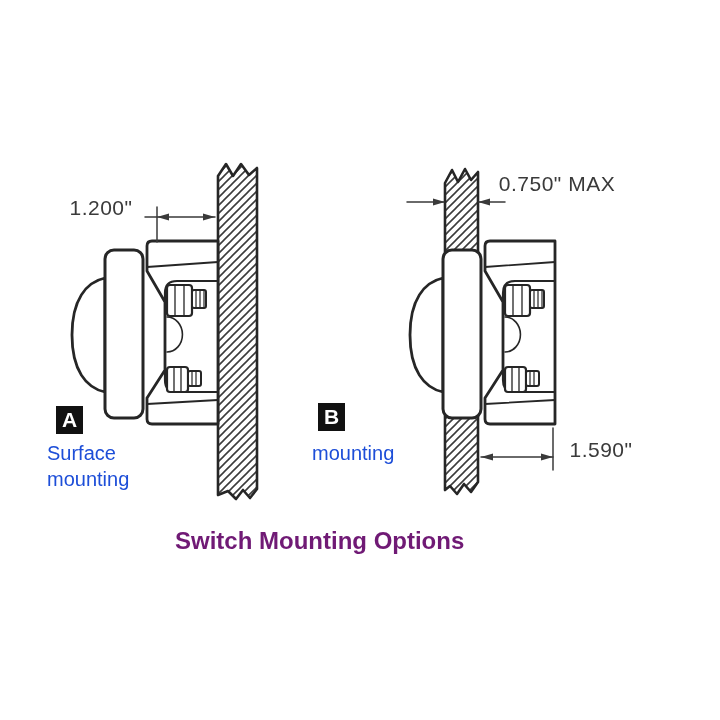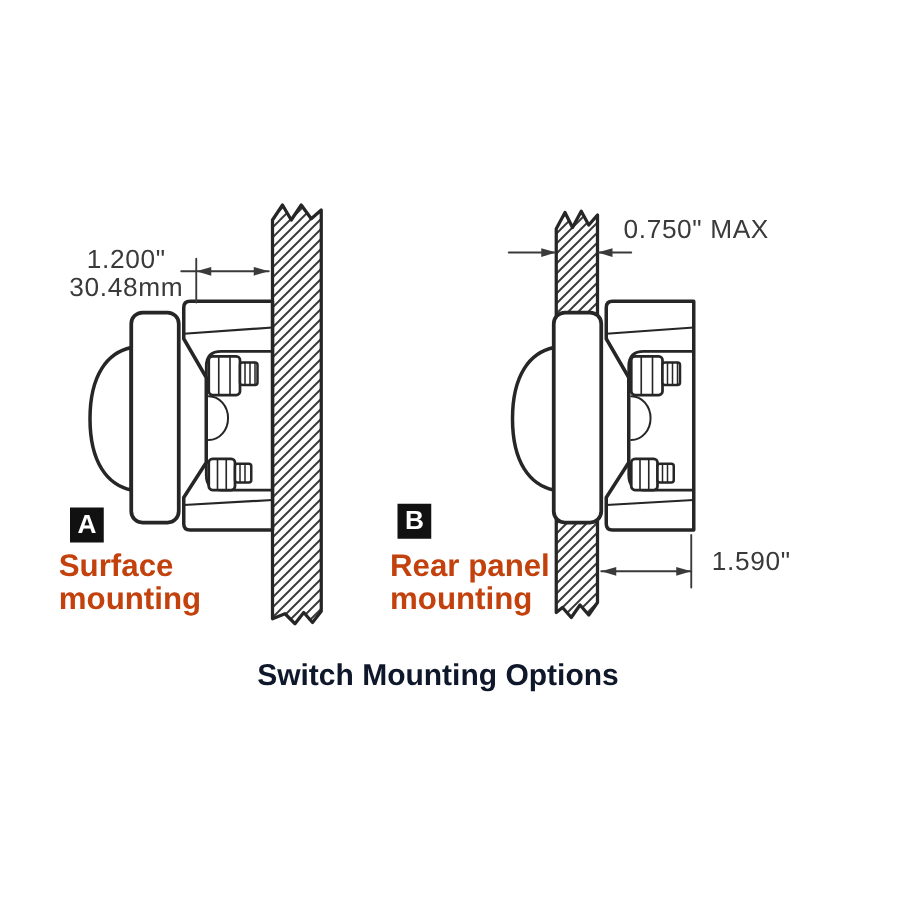--- a/index.html
+++ b/index.html
@@ -10,26 +10,26 @@
   #artwork{position:absolute;left:0;top:0;}
   .dim-text{
     position:absolute;text-align:center;color:#3a3a3a;
     font-size:21px;line-height:23px;letter-spacing:0.5px;white-space:nowrap;
   }
   .badge{
     position:absolute;width:27px;height:28px;background:#111111;color:#ffffff;
     font-weight:bold;font-size:21px;line-height:28px;text-align:center;
   }
   .caption{
-    position:absolute;color:#c2410c;font-weight:bold;
-    font-size:25px;line-height:26px;white-space:nowrap;
+    position:absolute;color:#1d4ed8;font-weight:normal;
+    font-size:20px;line-height:26px;white-space:nowrap;
   }
   .title{
-    position:absolute;left:175px;top:527px;width:320px;text-align:right;
-    color:#0f172a;font-weight:bold;font-size:24px;white-space:nowrap;
+    position:absolute;left:175px;top:527px;width:320px;text-align:left;
+    color:#701a75;font-weight:bold;font-size:24px;white-space:nowrap;
   }
 </style>
 </head>
 <body>
 
 <div id="stage">
 
   <svg id="artwork" width="720" height="720" viewBox="0 0 720 720">
     <defs>
       <pattern id="hatch" width="8" height="8" patternUnits="userSpaceOnUse">
@@ -102,40 +102,38 @@
         <path d="M553,428 V470"></path>
         <path d="M481,457 H553"></path>
         <polygon points="481,457 493,453.5 493,460.5" fill="#3a3a3a" stroke="none"></polygon>
         <polygon points="553,457 541,453.5 541,460.5" fill="#3a3a3a" stroke="none"></polygon>
       </g>
     </g>
   </svg>
 
   <div class="dim-text" style="left:44px;top:196px;width:114px;">
     <div>1.200"</div>
-    <div>30.48mm</div>
   </div>
 
   <div class="dim-text" style="left:492px;top:172px;width:130px;">
     <div>0.750" MAX</div>
   </div>
 
   <div class="dim-text" style="left:542px;top:438px;width:118px;">
     <div>1.590"</div>
   </div>
 
   <div class="badge" style="left:56px;top:406px;">A</div>
 
   <div class="caption" style="left:47px;top:440px;">
     <div>Surface</div>
     <div>mounting</div>
   </div>
 
   <div class="badge" style="left:318px;top:403px;">B</div>
 
   <div class="caption" style="left:312px;top:440px;">
-    <div>Rear panel</div>
     <div>mounting</div>
   </div>
 
   <div class="title">Switch Mounting Options</div>
 
 </div>
 
 </body></html>

